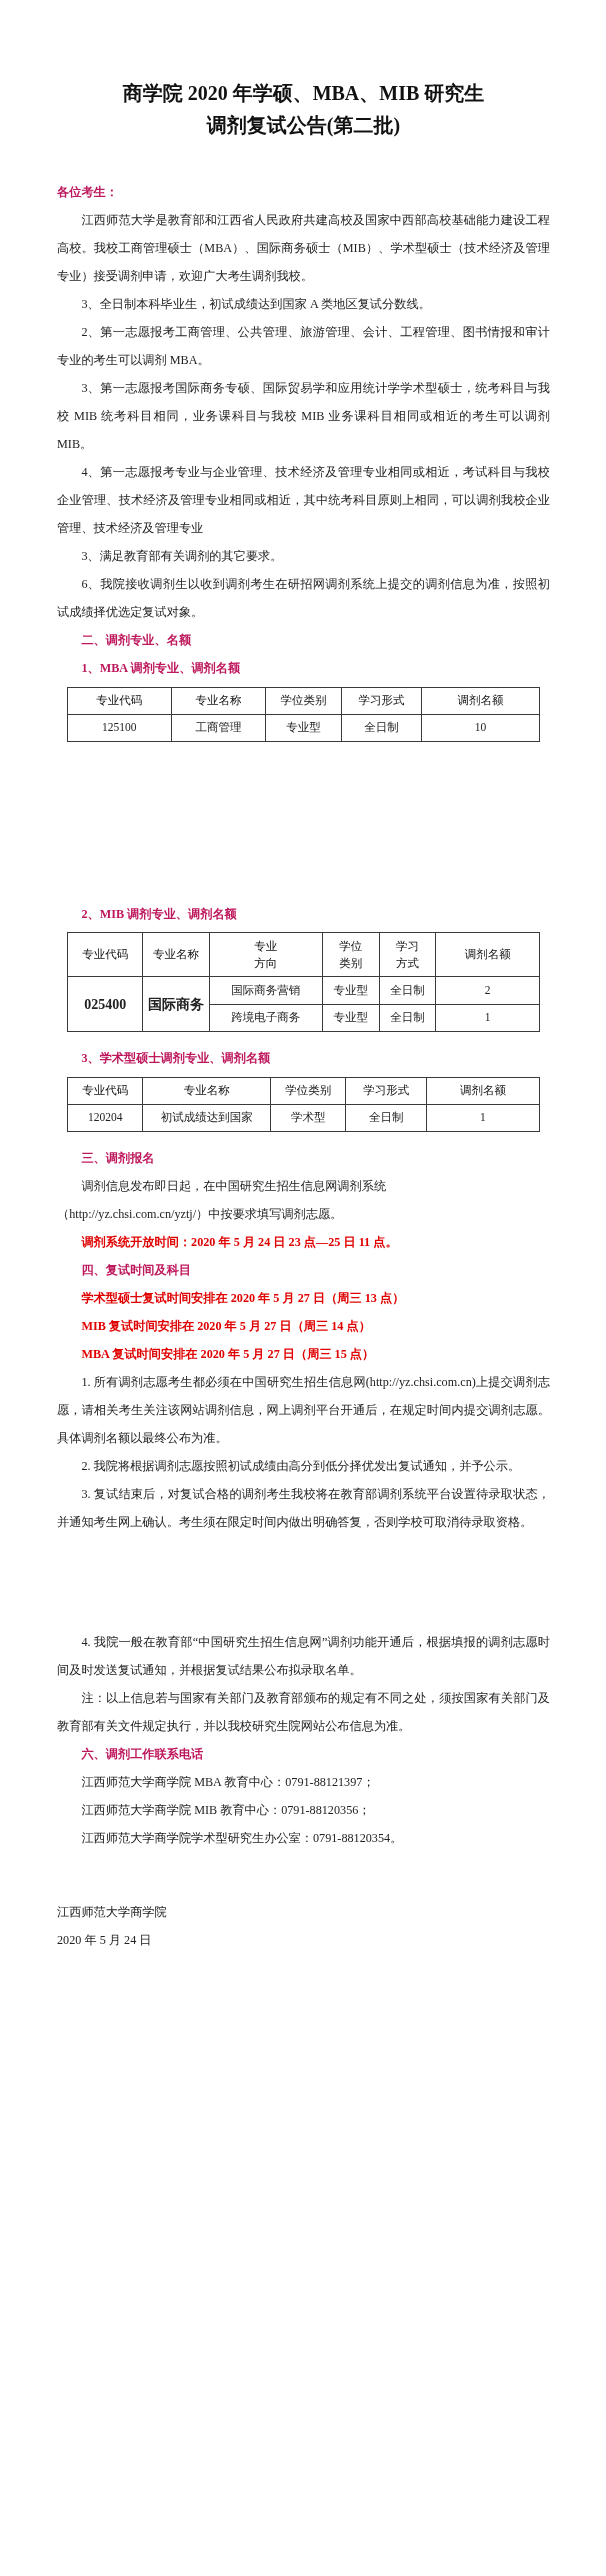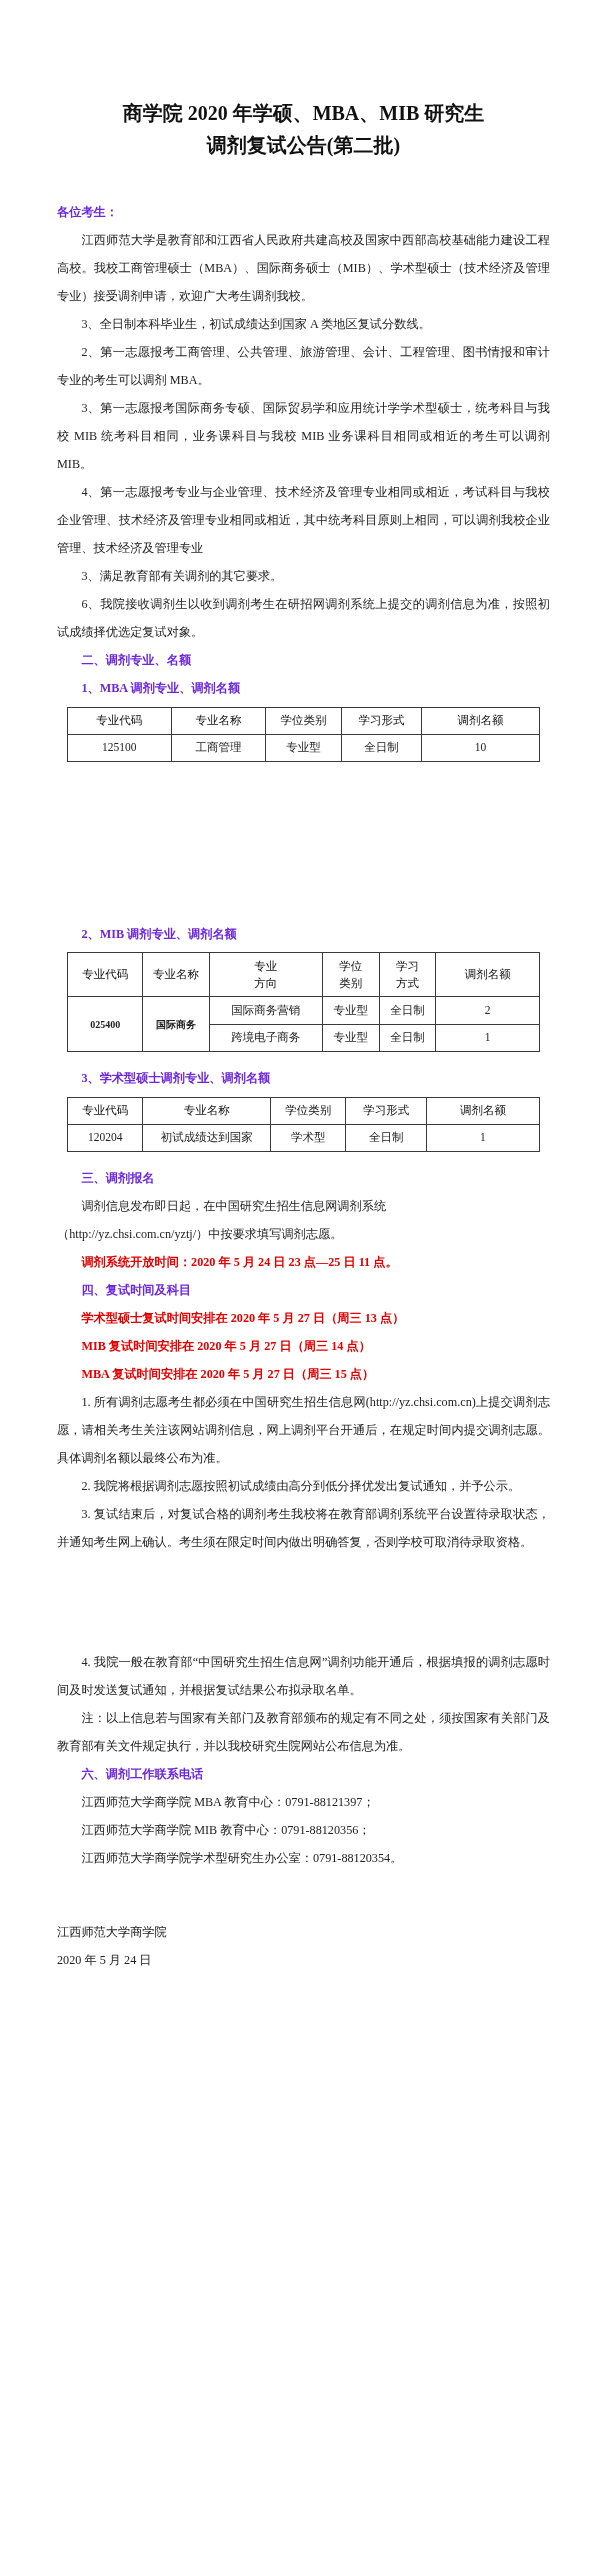--- a/index.html
+++ b/index.html
@@ -8,57 +8,56 @@
     width: 607px;
     font-family: "Liberation Serif", "DejaVu Serif", serif;
     color: #222222;
   }
   .page {
     width: 607px;
     height: 2252px;
     overflow: hidden;
     background: #ffffff;
     padding: 77px 57px 6px 57px;
-    margin-top: 20px;
   }
   .title {
     font-size: 20px;
     font-weight: bold;
     text-align: center;
     line-height: 32px;
     color: #111111;
     margin-bottom: 37px;
     font-family: "Liberation Serif", "DejaVu Serif", serif;
   }
   p, h2, h3 {
     font-size: 12.2px;
     line-height: 28px;
     font-weight: normal;
     text-align: justify;
   }
-  .bold { font-weight: bold; color: #6d28d9; }
+  .bold { font-weight: bold; color: #be185d; }
   .indent { text-indent: 2em; }
   .red { color: var(--red, #e00000); font-weight: bold; font-family: Liberation Serif, serif; }
   table {
     border-collapse: collapse;
     width: 96%;
     margin: 4.6px 0 4.6px 2%;
     table-layout: fixed;
   }
   th, td {
     border: 0.8px solid #3a3a3a;
     text-align: center;
     vertical-align: middle;
     font-size: 11.5px;
     padding: 4.6px 1.5px;
     line-height: 17px;
     white-space: pre-line;
   }
   th { font-weight: normal; color: #111111; }
-  .mib-merge { font-weight: bold; font-size: 10px; }
+  .mib-merge { font-weight: bold; font-size: 14px; }
   .spacer-lg { height: 153px; }
   .spacer-md { height: 92px; }
   .subhead { margin-top: 12.2px; }
   .signature { margin-top: 46px; text-align: right; }
   .signature .org { padding-right: 1.5px; }
   .signature .date { padding-right: 23px; }
 </style>
 </head>
 <body>
 

